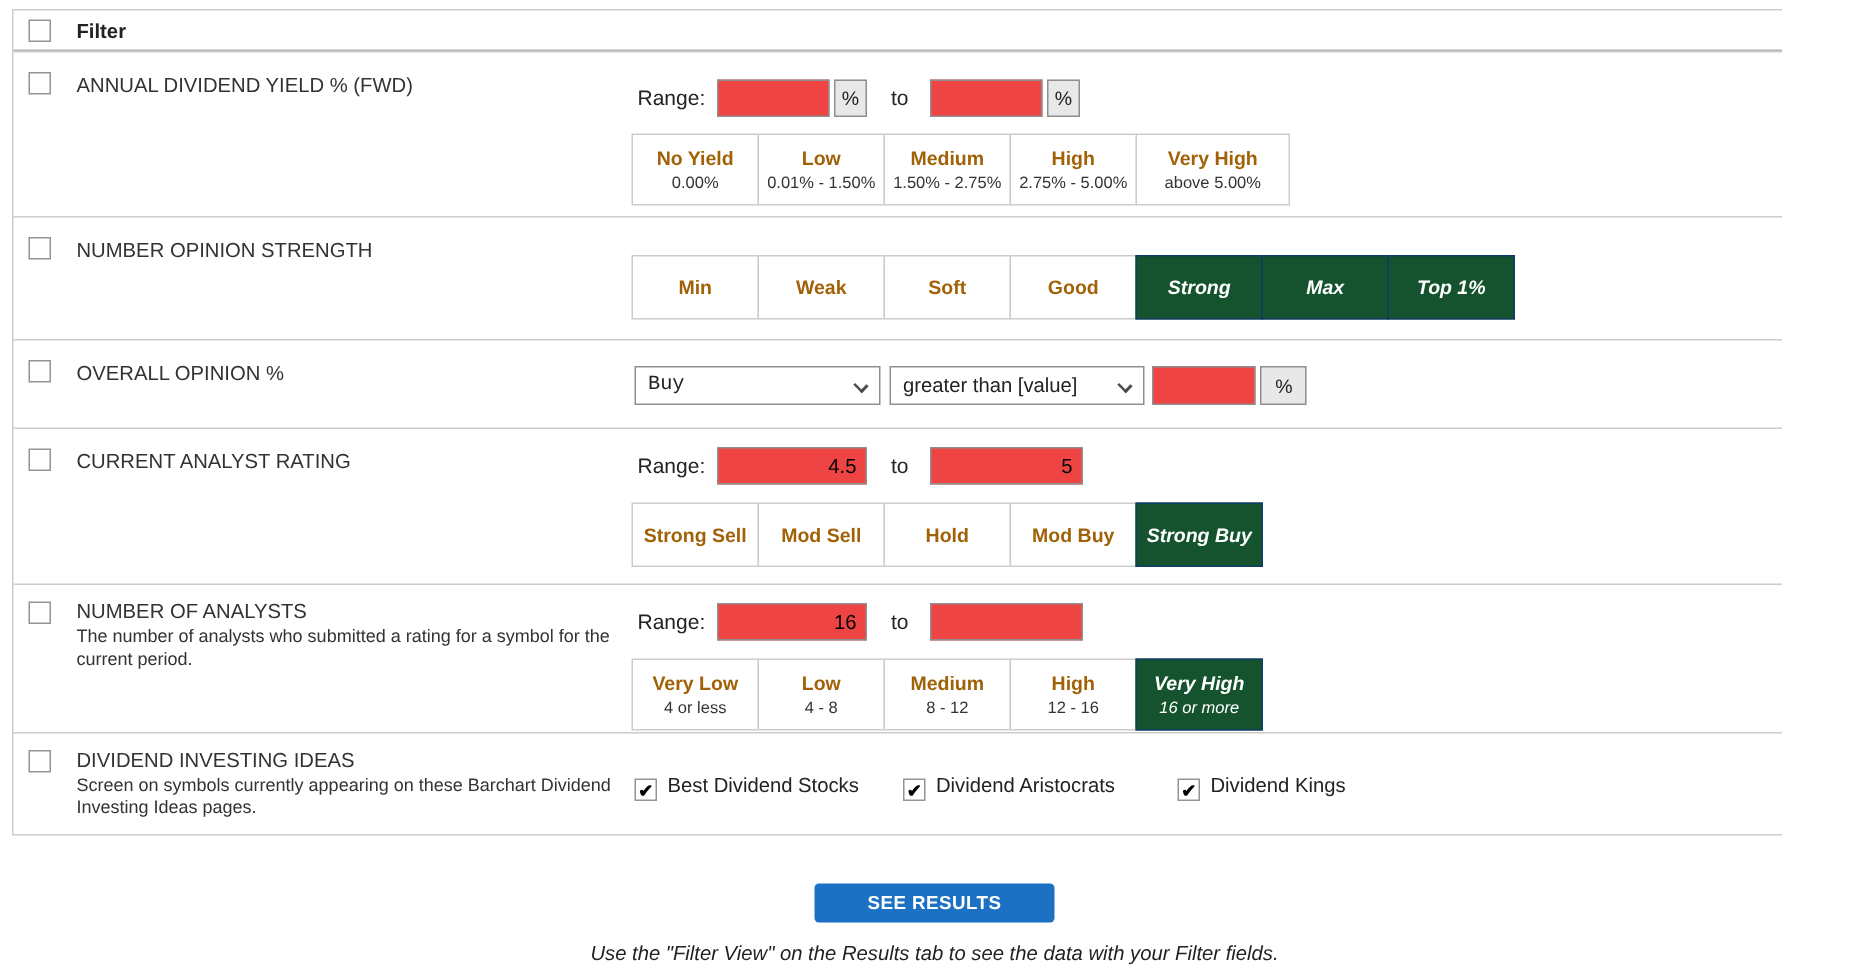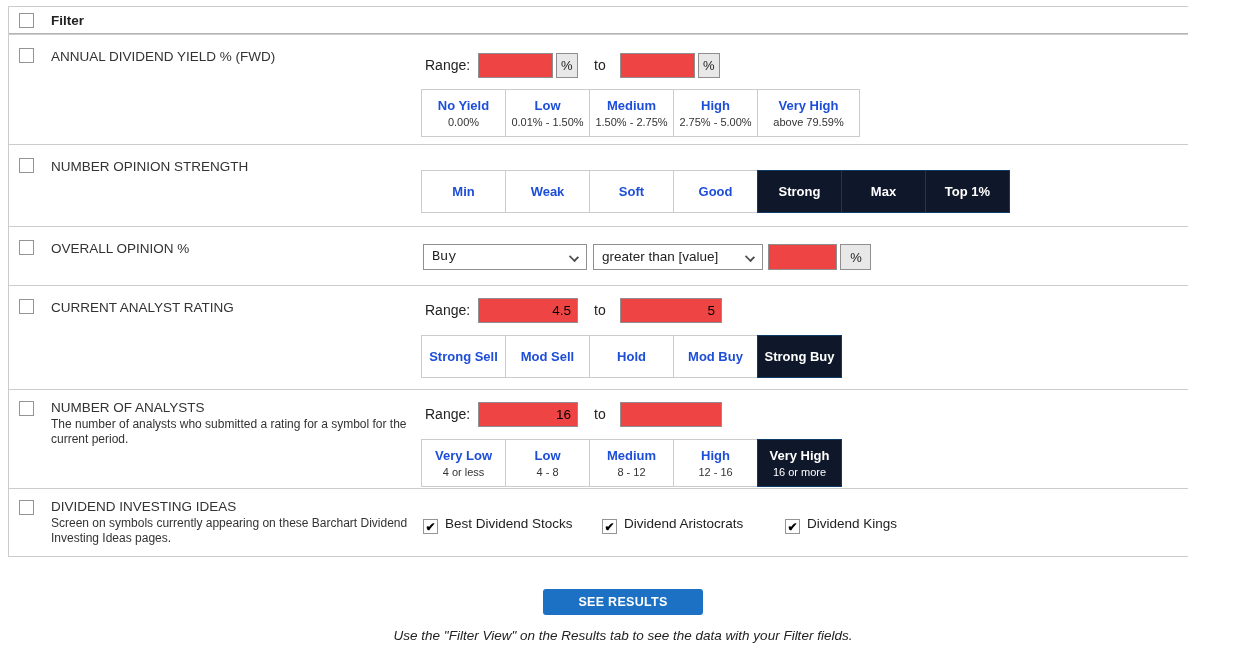--- a/index.html
+++ b/index.html
@@ -36,23 +36,23 @@
     vertical-align:top; color:#222; }
   .tolbl { position:absolute; top:4px; }
 
   
   .btngrp { position:absolute; display:flex; }
   .fbtn { width:85px; border:1px solid #ccc; margin-left:-1px; background:#fff;
     text-align:center; cursor:pointer; }
   .fbtn:first-child { margin-left:0; }
   .btngrp.twoline .fbtn { height:48px; padding-top:7px; }
   .btngrp.oneline .fbtn { height:43px; display:flex; align-items:center; justify-content:center; }
-  .fbtn .t { font-size:13px; font-weight:bold; color:#1d4ed8; display:block; line-height:17px; }
+  .fbtn .t { font-size:13px; font-weight:bold; color:#a16207; display:block; line-height:17px; }
   .fbtn .s { font-size:11px; color:#333; display:block; line-height:15px; margin-top:1px; }
-  .fbtn.sel { background:#0f172a; border-color:#0e3c66; }
+  .fbtn.sel { background:#14532d; border-color:#0e3c66;font-style:italic; }
   .fbtn.sel .t, .fbtn.sel .s { color:#fff; }
   .fbtn.wide { width:103px; }
 
   
   .selgrp { position:absolute; }
   .fsel { position:absolute; height:26px; border:1px solid #8f8f8f; background:#fff;
     font-size:13.5px; line-height:24px; padding:0 22px 0 8px; color:#222; cursor:pointer; }
   .chev { position:absolute; right:8px; top:8px; width:8px; height:8px; }
   .chev::before { content:""; position:absolute; left:0; top:0; width:6px; height:6px;
     border-right:2.5px solid #4a4a4a; border-bottom:2.5px solid #4a4a4a; transform:rotate(45deg) scale(1,0.8); }
@@ -116,21 +116,21 @@
         <div class="fbtn">
           <span class="t">Medium</span>
           <span class="s">1.50% - 2.75%</span>
         </div>
         <div class="fbtn">
           <span class="t">High</span>
           <span class="s">2.75% - 5.00%</span>
         </div>
         <div class="fbtn wide">
           <span class="t">Very High</span>
-          <span class="s">above 79.59%</span>
+          <span class="s">above 5.00%</span>
         </div>
       </div>
 
       <div class="drag">
           <span></span>
           <span></span>
           <span></span>
         </div>
     </div>
 

